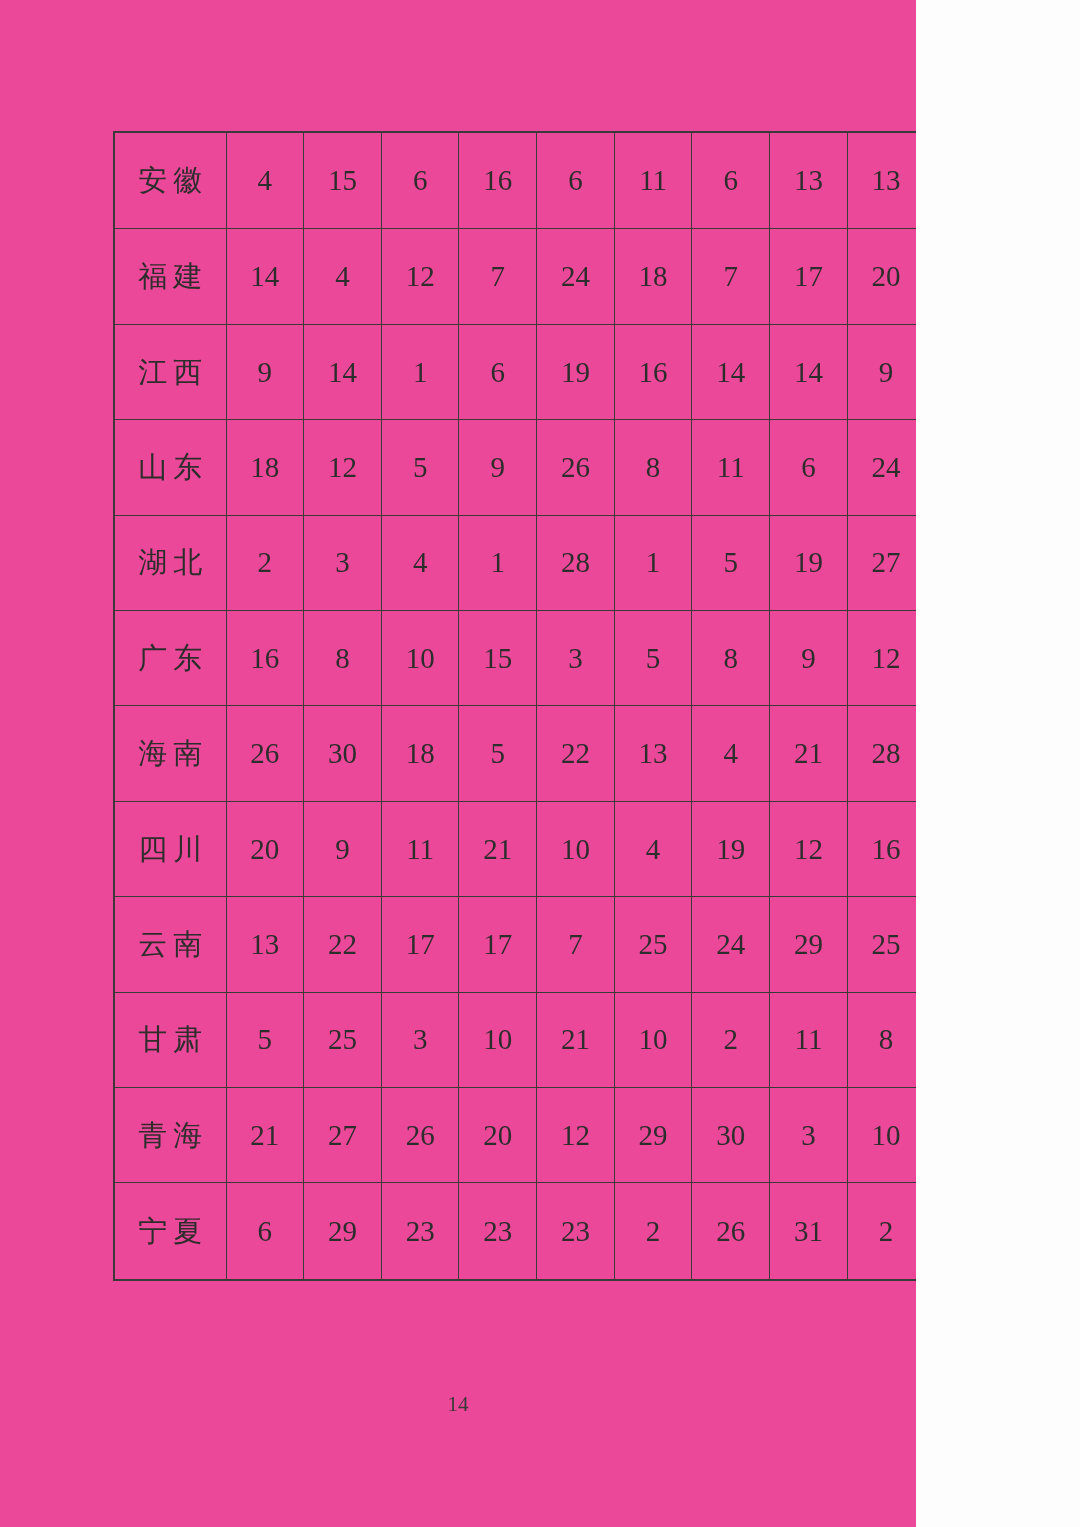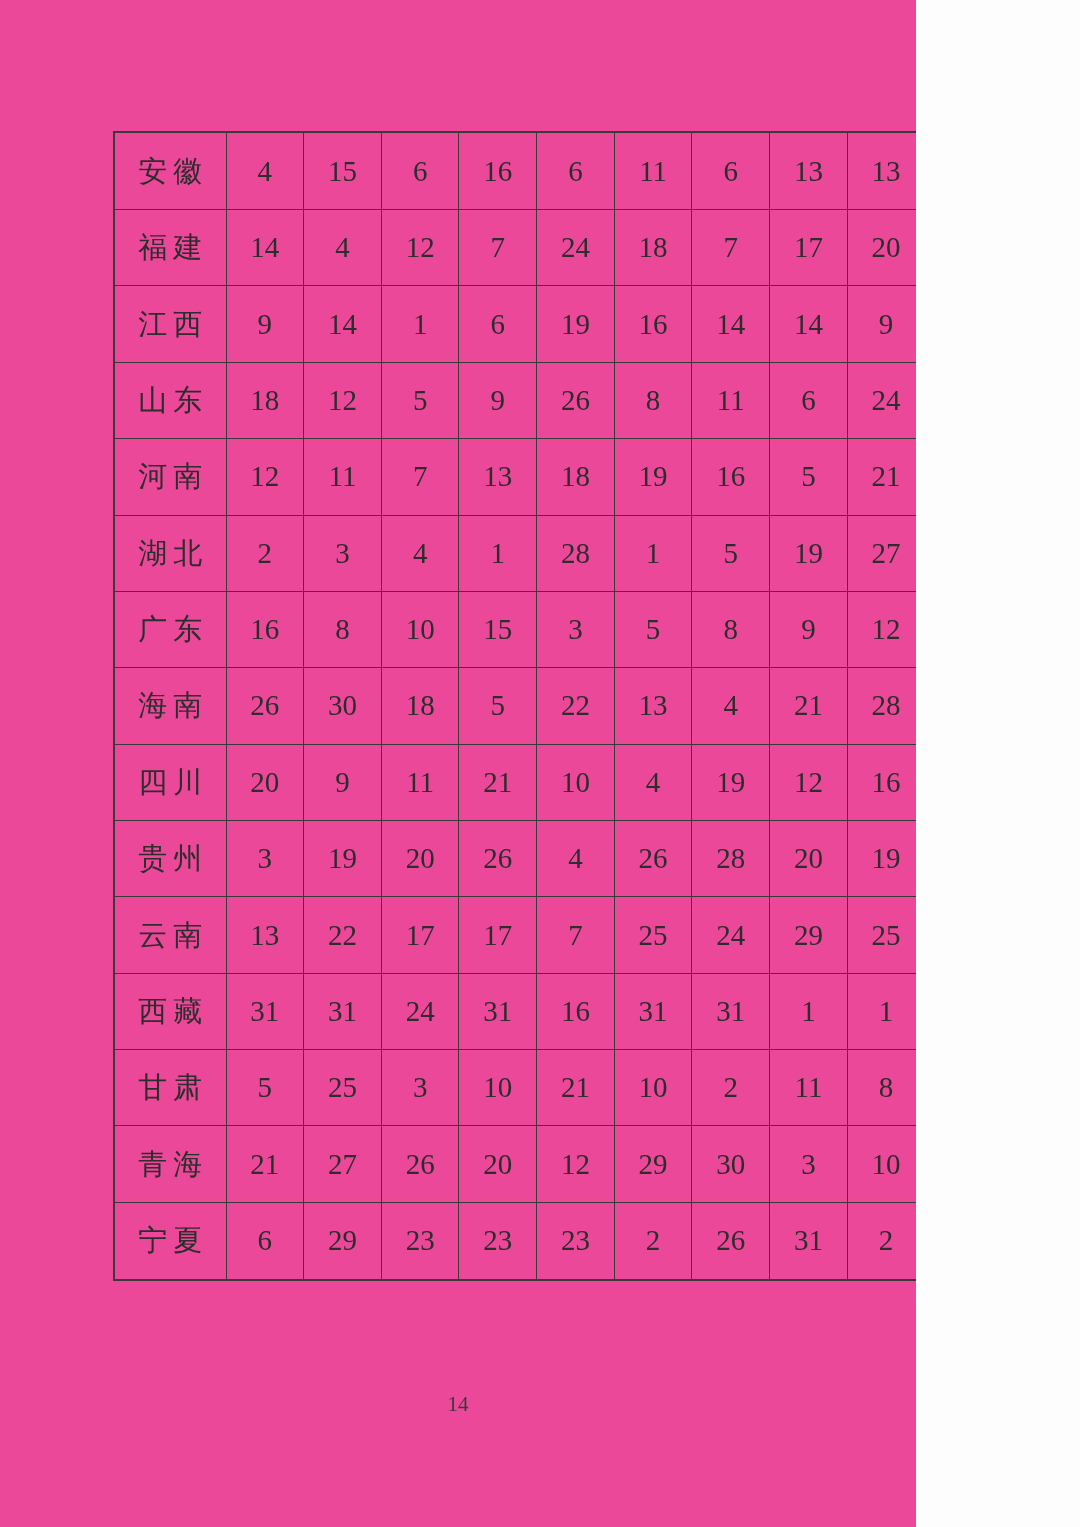--- a/index.html
+++ b/index.html
@@ -100,32 +100,20 @@
           <td class="value-cell">12</td>
           <td class="value-cell">5</td>
           <td class="value-cell">9</td>
           <td class="value-cell">26</td>
           <td class="value-cell">8</td>
           <td class="value-cell">11</td>
           <td class="value-cell">6</td>
           <td class="value-cell">24</td>
         </tr>
         <tr>
-          <td class="province-cell">河南</td>
-          <td class="value-cell">12</td>
-          <td class="value-cell">11</td>
-          <td class="value-cell">7</td>
-          <td class="value-cell">13</td>
-          <td class="value-cell">18</td>
-          <td class="value-cell">19</td>
-          <td class="value-cell">16</td>
-          <td class="value-cell">5</td>
-          <td class="value-cell">21</td>
-        </tr>
-        <tr>
           <td class="province-cell">湖北</td>
           <td class="value-cell">2</td>
           <td class="value-cell">3</td>
           <td class="value-cell">4</td>
           <td class="value-cell">1</td>
           <td class="value-cell">28</td>
           <td class="value-cell">1</td>
           <td class="value-cell">5</td>
           <td class="value-cell">19</td>
           <td class="value-cell">27</td>
@@ -158,58 +146,34 @@
           <td class="province-cell">四川</td>
           <td class="value-cell">20</td>
           <td class="value-cell">9</td>
           <td class="value-cell">11</td>
           <td class="value-cell">21</td>
           <td class="value-cell">10</td>
           <td class="value-cell">4</td>
           <td class="value-cell">19</td>
           <td class="value-cell">12</td>
           <td class="value-cell">16</td>
-        </tr>
-        <tr>
-          <td class="province-cell">贵州</td>
-          <td class="value-cell">3</td>
-          <td class="value-cell">19</td>
-          <td class="value-cell">20</td>
-          <td class="value-cell">26</td>
-          <td class="value-cell">4</td>
-          <td class="value-cell">26</td>
-          <td class="value-cell">28</td>
-          <td class="value-cell">20</td>
-          <td class="value-cell">19</td>
         </tr>
         <tr>
           <td class="province-cell">云南</td>
           <td class="value-cell">13</td>
           <td class="value-cell">22</td>
           <td class="value-cell">17</td>
           <td class="value-cell">17</td>
           <td class="value-cell">7</td>
           <td class="value-cell">25</td>
           <td class="value-cell">24</td>
           <td class="value-cell">29</td>
           <td class="value-cell">25</td>
         </tr>
         <tr>
-          <td class="province-cell">西藏</td>
-          <td class="value-cell">31</td>
-          <td class="value-cell">31</td>
-          <td class="value-cell">24</td>
-          <td class="value-cell">31</td>
-          <td class="value-cell">16</td>
-          <td class="value-cell">31</td>
-          <td class="value-cell">31</td>
-          <td class="value-cell">1</td>
-          <td class="value-cell">1</td>
-        </tr>
-        <tr>
           <td class="province-cell">甘肃</td>
           <td class="value-cell">5</td>
           <td class="value-cell">25</td>
           <td class="value-cell">3</td>
           <td class="value-cell">10</td>
           <td class="value-cell">21</td>
           <td class="value-cell">10</td>
           <td class="value-cell">2</td>
           <td class="value-cell">11</td>
           <td class="value-cell">8</td>

